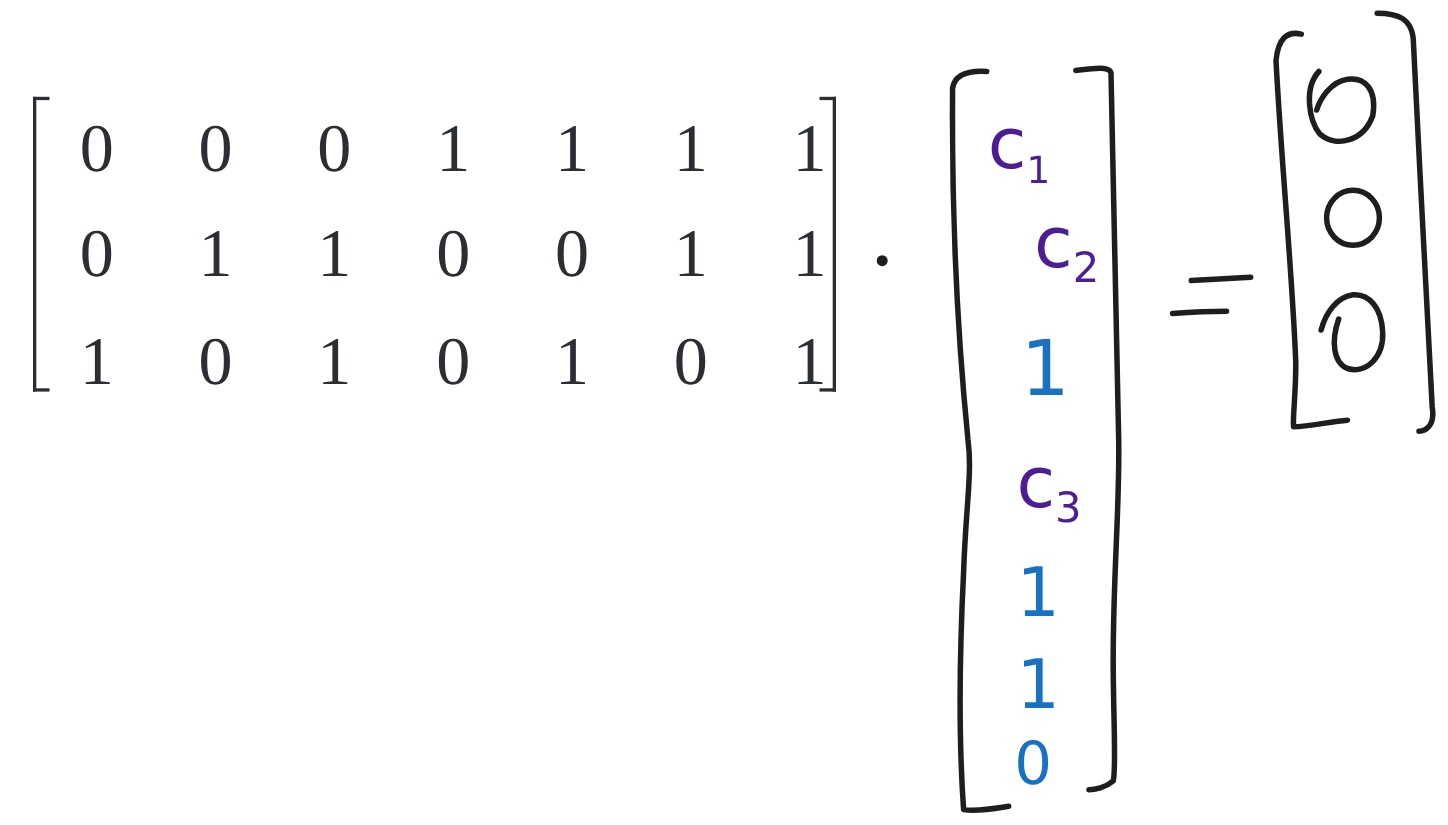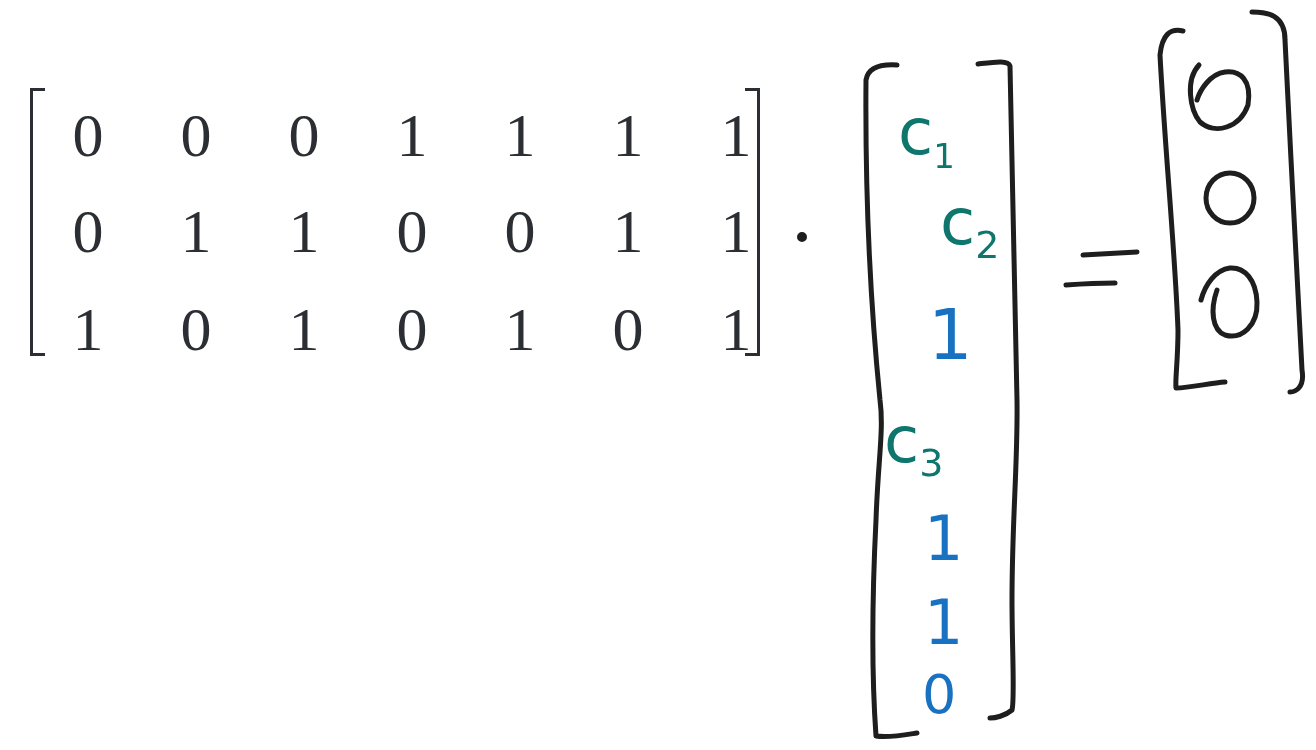--- a/index.html
+++ b/index.html
@@ -4,21 +4,21 @@
 <style>
   html, body { margin:0; padding:0; background:#ffffff; }
   body { width:1316px; height:750px; position:relative; overflow:hidden; font-family:"DejaVu Serif", serif; }
   
   .matrix { position:absolute; left:30px; top:88px; width:730px; height:268px; }
   .matrix .br { position:absolute; top:0; bottom:0; width:12px; border:3px solid #2b2f33; }
   .matrix .br.left { left:0; border-right:none; }
   .matrix .br.right { right:0; border-left:none; }
   .matrix .cell { position:absolute; width:60px; text-align:center; font-family:"Liberation Serif","DejaVu Serif",serif; font-size:62px; color:#2b2f33; line-height:1; }
   .hand { position:absolute; font-family:"DejaVu Sans", sans-serif; line-height:1; }
-  .orange { color:#0f766e; }
+  .orange { color:#4c1d95; }
   .blue { color:#1971c2; }
   svg { position:absolute; left:0; top:0; }
 </style>
 </head>
 <body>
 
 <div class="matrix">
   <div class="br left"></div>
   <div class="br right"></div>
 
@@ -70,19 +70,19 @@
 </svg>
 
 <div>
   <div class="hand orange" style="left:898px;top:100px;font-size:64px">
     <span>c</span><sub style="font-size:34px">1</sub>
   </div>
   <div class="hand orange" style="left:940px;top:190px;font-size:64px">
     <span>c</span><sub style="font-size:38px">2</sub>
   </div>
   <div class="hand blue" style="left:928px;top:300px;font-size:70px">1</div>
-  <div class="hand orange" style="left:884px;top:408px;font-size:64px">
+  <div class="hand orange" style="left:924px;top:408px;font-size:64px">
     <span>c</span><sub style="font-size:38px">3</sub>
   </div>
   <div class="hand blue" style="left:924px;top:508px;font-size:62px">1</div>
   <div class="hand blue" style="left:924px;top:592px;font-size:62px">1</div>
   <div class="hand blue" style="left:922px;top:668px;font-size:54px">0</div>
 </div>
 
 </body></html>

